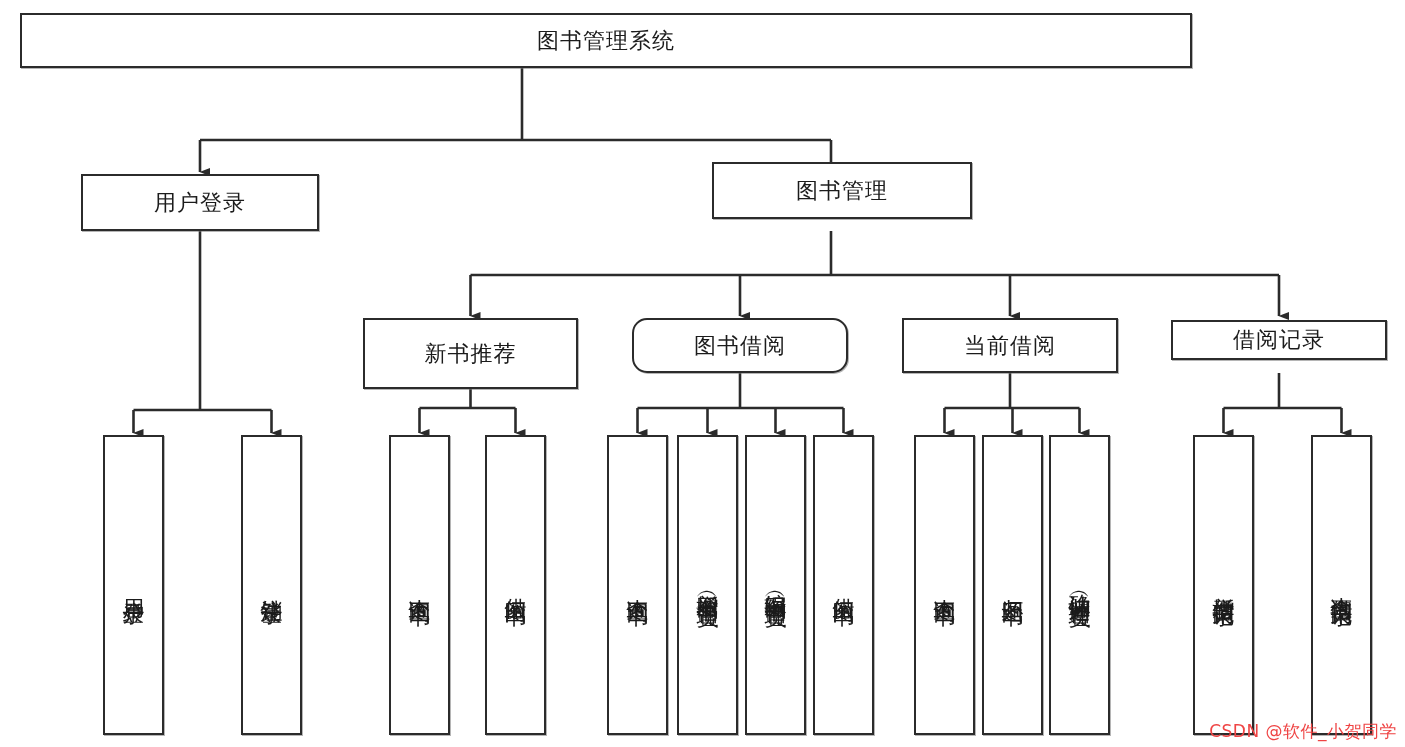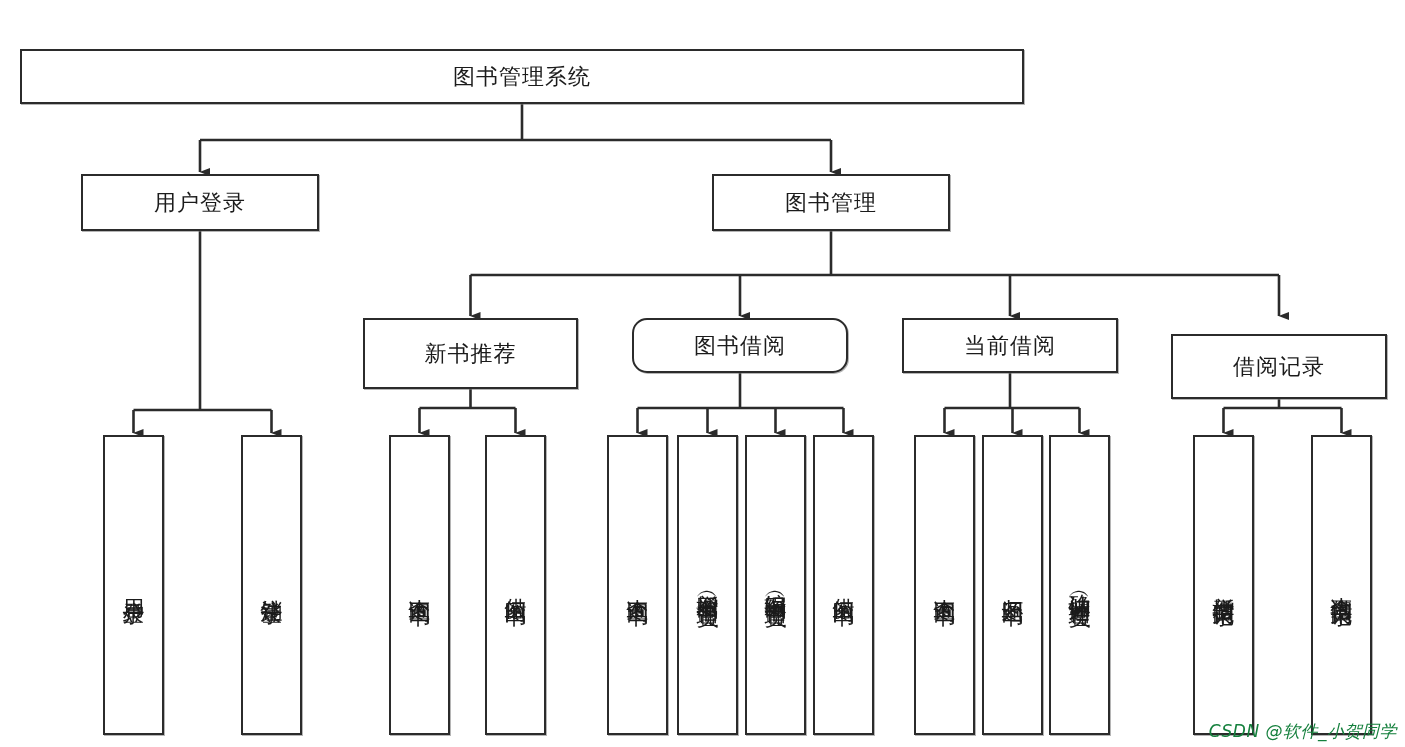--- a/index.html
+++ b/index.html
@@ -57,25 +57,24 @@
     font-size: 22px;
     letter-spacing: 2px;
     white-space: nowrap;
     max-height: 280px;
   }
   #watermark {
     position: absolute;
     right: 8px;
     bottom: 4px;
     font-size: 17px;
-    color: #15803d;
+    color: #ef4444;
     letter-spacing: 0.5px;
     white-space: nowrap;
     user-select: none;
-    font-style: italic;
   }
 </style>
 </head>
 <body>
 
 <div id="diagram-root">
 
   <svg id="edges-layer" viewBox="0 0 1405 747" width="1405" height="747" xmlns="http://www.w3.org/2000/svg">
     <defs>
       <marker id="arrowhead" markerWidth="9" markerHeight="11" refX="4.5" refY="10" orient="auto" markerUnits="userSpaceOnUse">
@@ -113,39 +112,39 @@
         <path d="M1012.5,408 L1012.5,433" marker-end="url(#arrowhead)"></path>
         <path d="M1079.5,408 L1079.5,433" marker-end="url(#arrowhead)"></path>
         <path d="M1279,373 L1279,408"></path>
         <path d="M1223.5,408 L1341.5,408"></path>
         <path d="M1223.5,408 L1223.5,433" marker-end="url(#arrowhead)"></path>
         <path d="M1341.5,408 L1341.5,433" marker-end="url(#arrowhead)"></path>
       </g>
   </svg>
 
   <div id="nodes-layer">
-      <div class="node horizontal" style="left: 20px; top: 13px; width: 1004px; height: 55px; margin-top: 36px;">
+      <div class="node horizontal" style="left: 20px; top: 13px; width: 1172px; height: 55px;">
         <span class="node-label">图书管理系统</span>
       </div>
       <div class="node horizontal" style="left: 81px; top: 174px; width: 238px; height: 57px;">
         <span class="node-label">用户登录</span>
       </div>
-      <div class="node horizontal" style="left: 712px; top: 174px; width: 238px; height: 57px;">
+      <div class="node horizontal" style="left: 712px; top: 162px; width: 260px; height: 57px;">
         <span class="node-label">图书管理</span>
       </div>
       <div class="node horizontal" style="left: 363px; top: 318px; width: 215px; height: 71px;">
         <span class="node-label">新书推荐</span>
       </div>
       <div class="node horizontal" style="left: 632px; top: 318px; width: 216px; height: 55px; border-radius: 15px;">
         <span class="node-label">图书借阅</span>
       </div>
       <div class="node horizontal" style="left: 902px; top: 318px; width: 216px; height: 55px;">
         <span class="node-label">当前借阅</span>
       </div>
-      <div class="node horizontal" style="left: 1171px; top: 334px; width: 216px; height: 65px;">
+      <div class="node horizontal" style="left: 1171px; top: 320px; width: 216px; height: 40px;">
         <span class="node-label">借阅记录</span>
       </div>
       <div class="node vertical" style="left: 103px; top: 435px; width: 61px; height: 300px;">
         <span class="node-label">用户登录</span>
       </div>
       <div class="node vertical" style="left: 241px; top: 435px; width: 61px; height: 300px;">
         <span class="node-label">注销登录</span>
       </div>
       <div class="node vertical" style="left: 389px; top: 435px; width: 61px; height: 300px;">
         <span class="node-label">查询图书</span>

